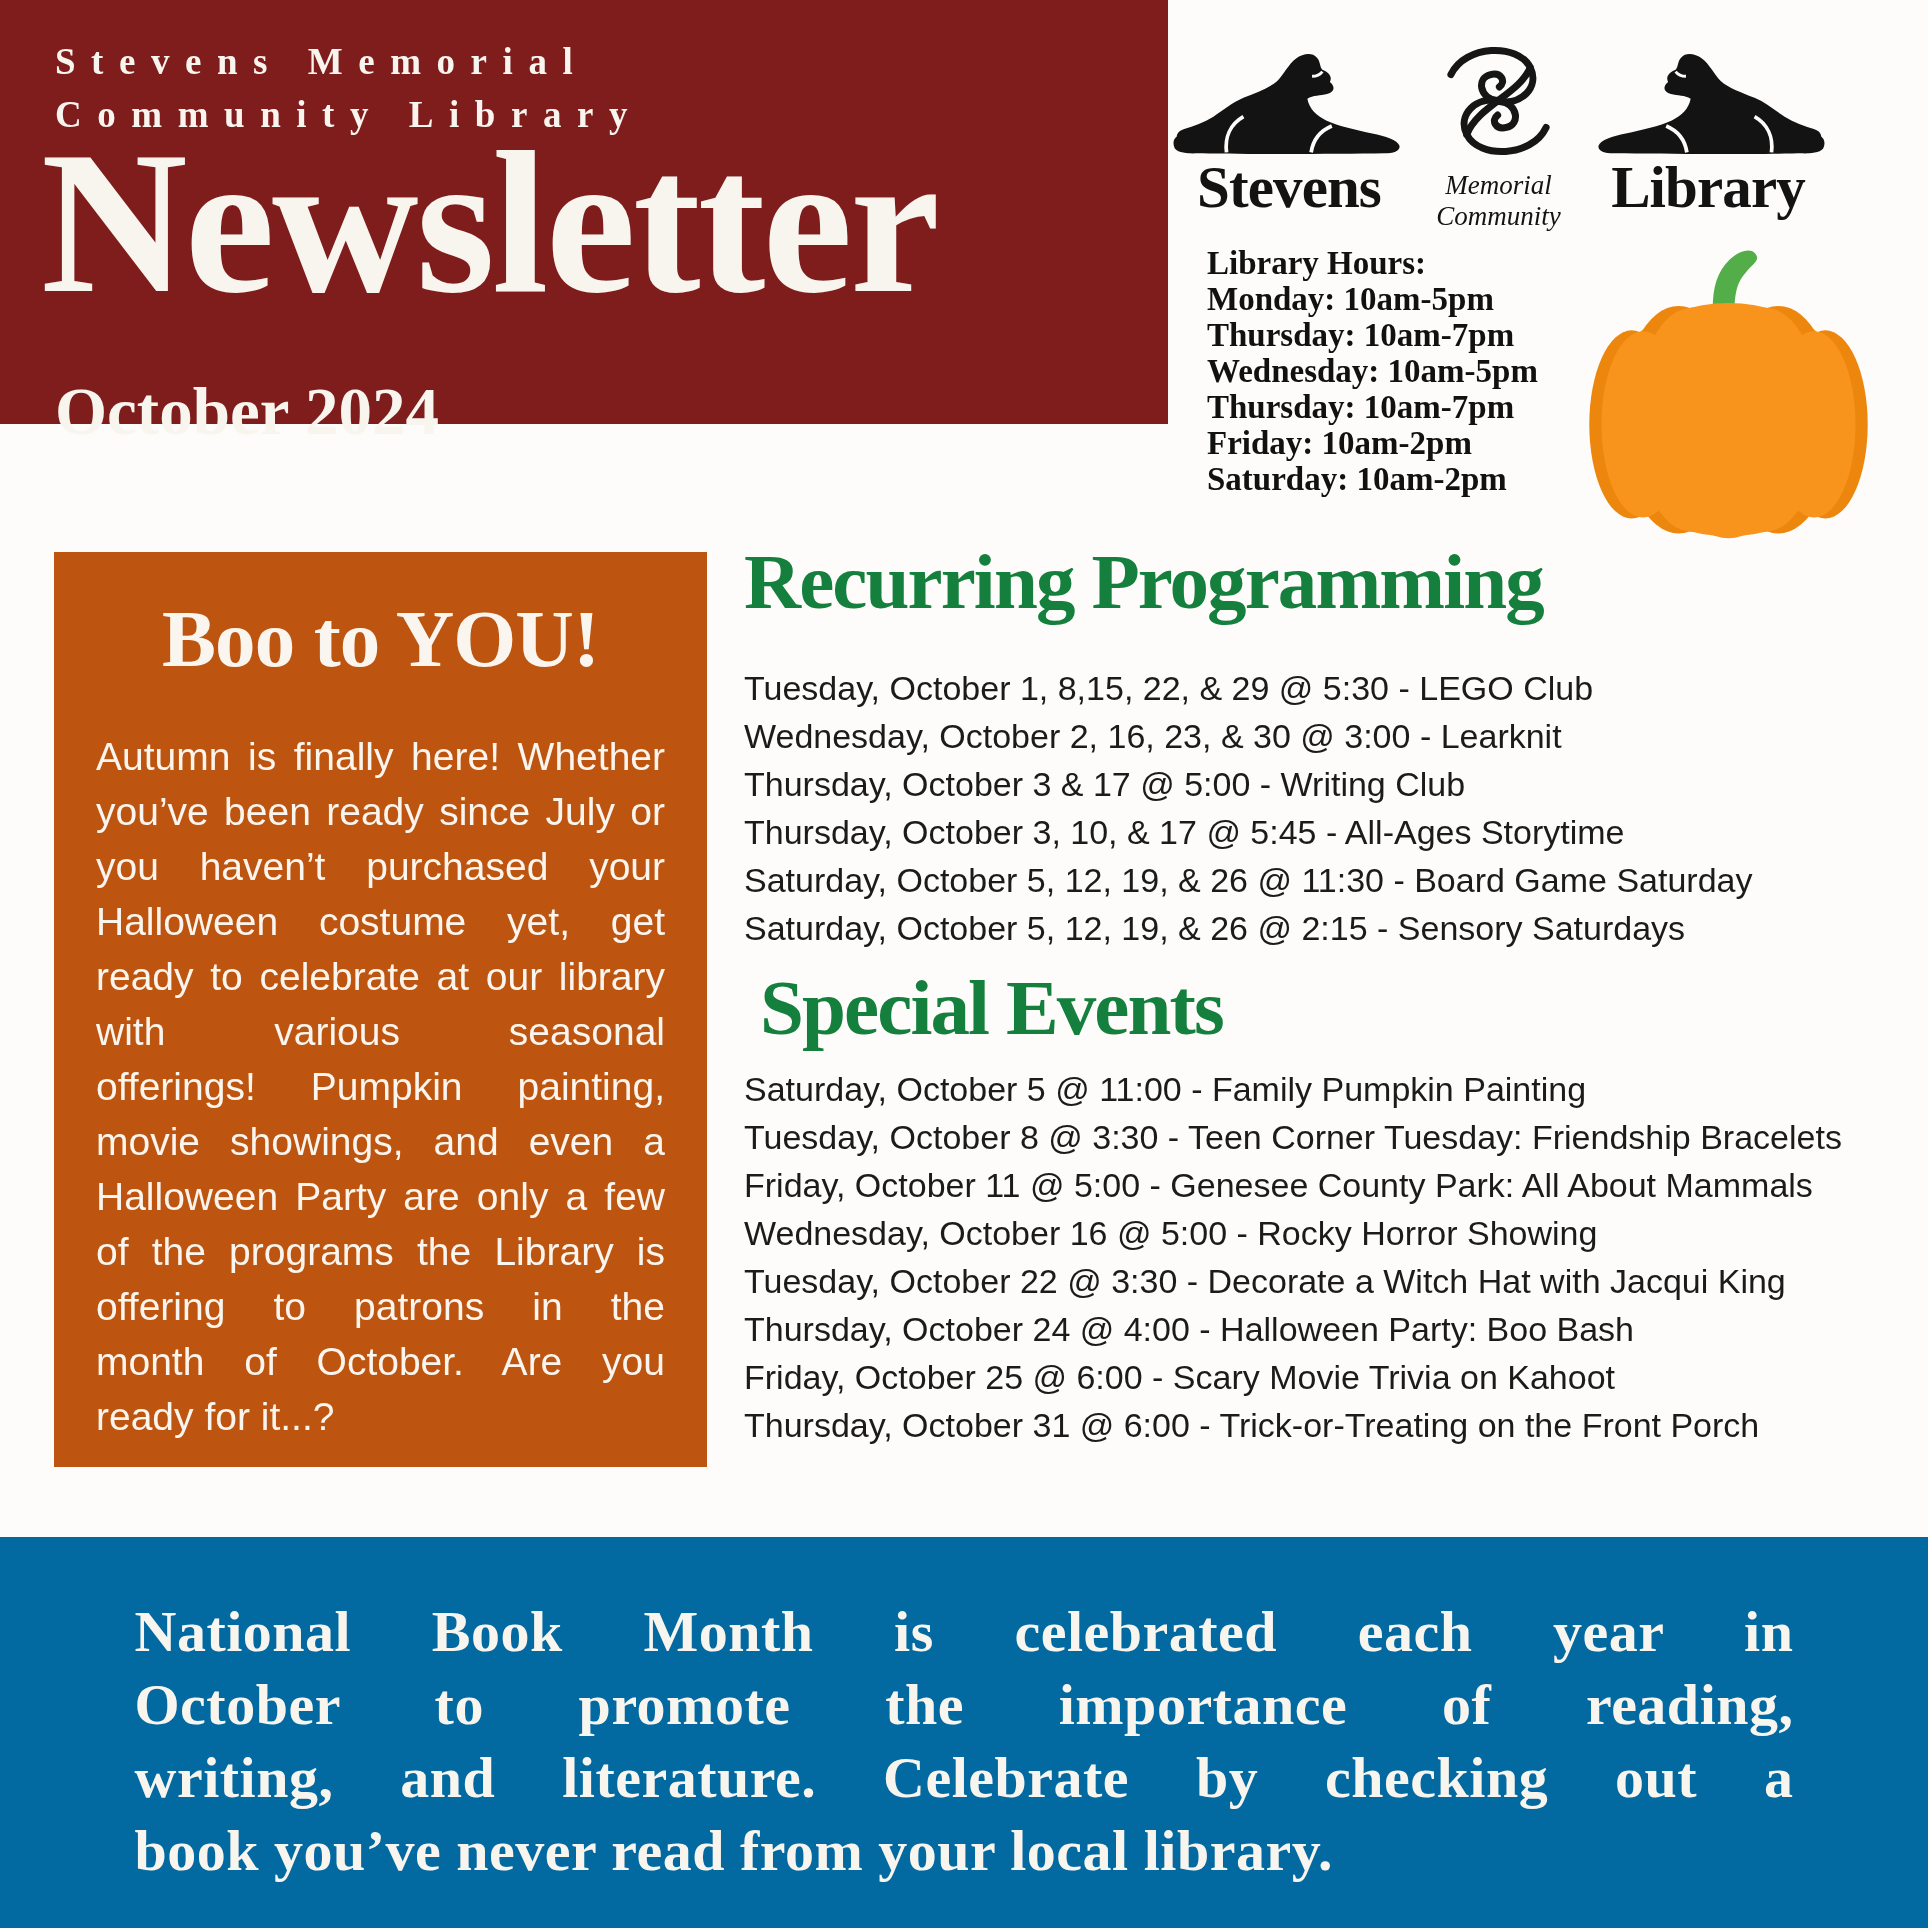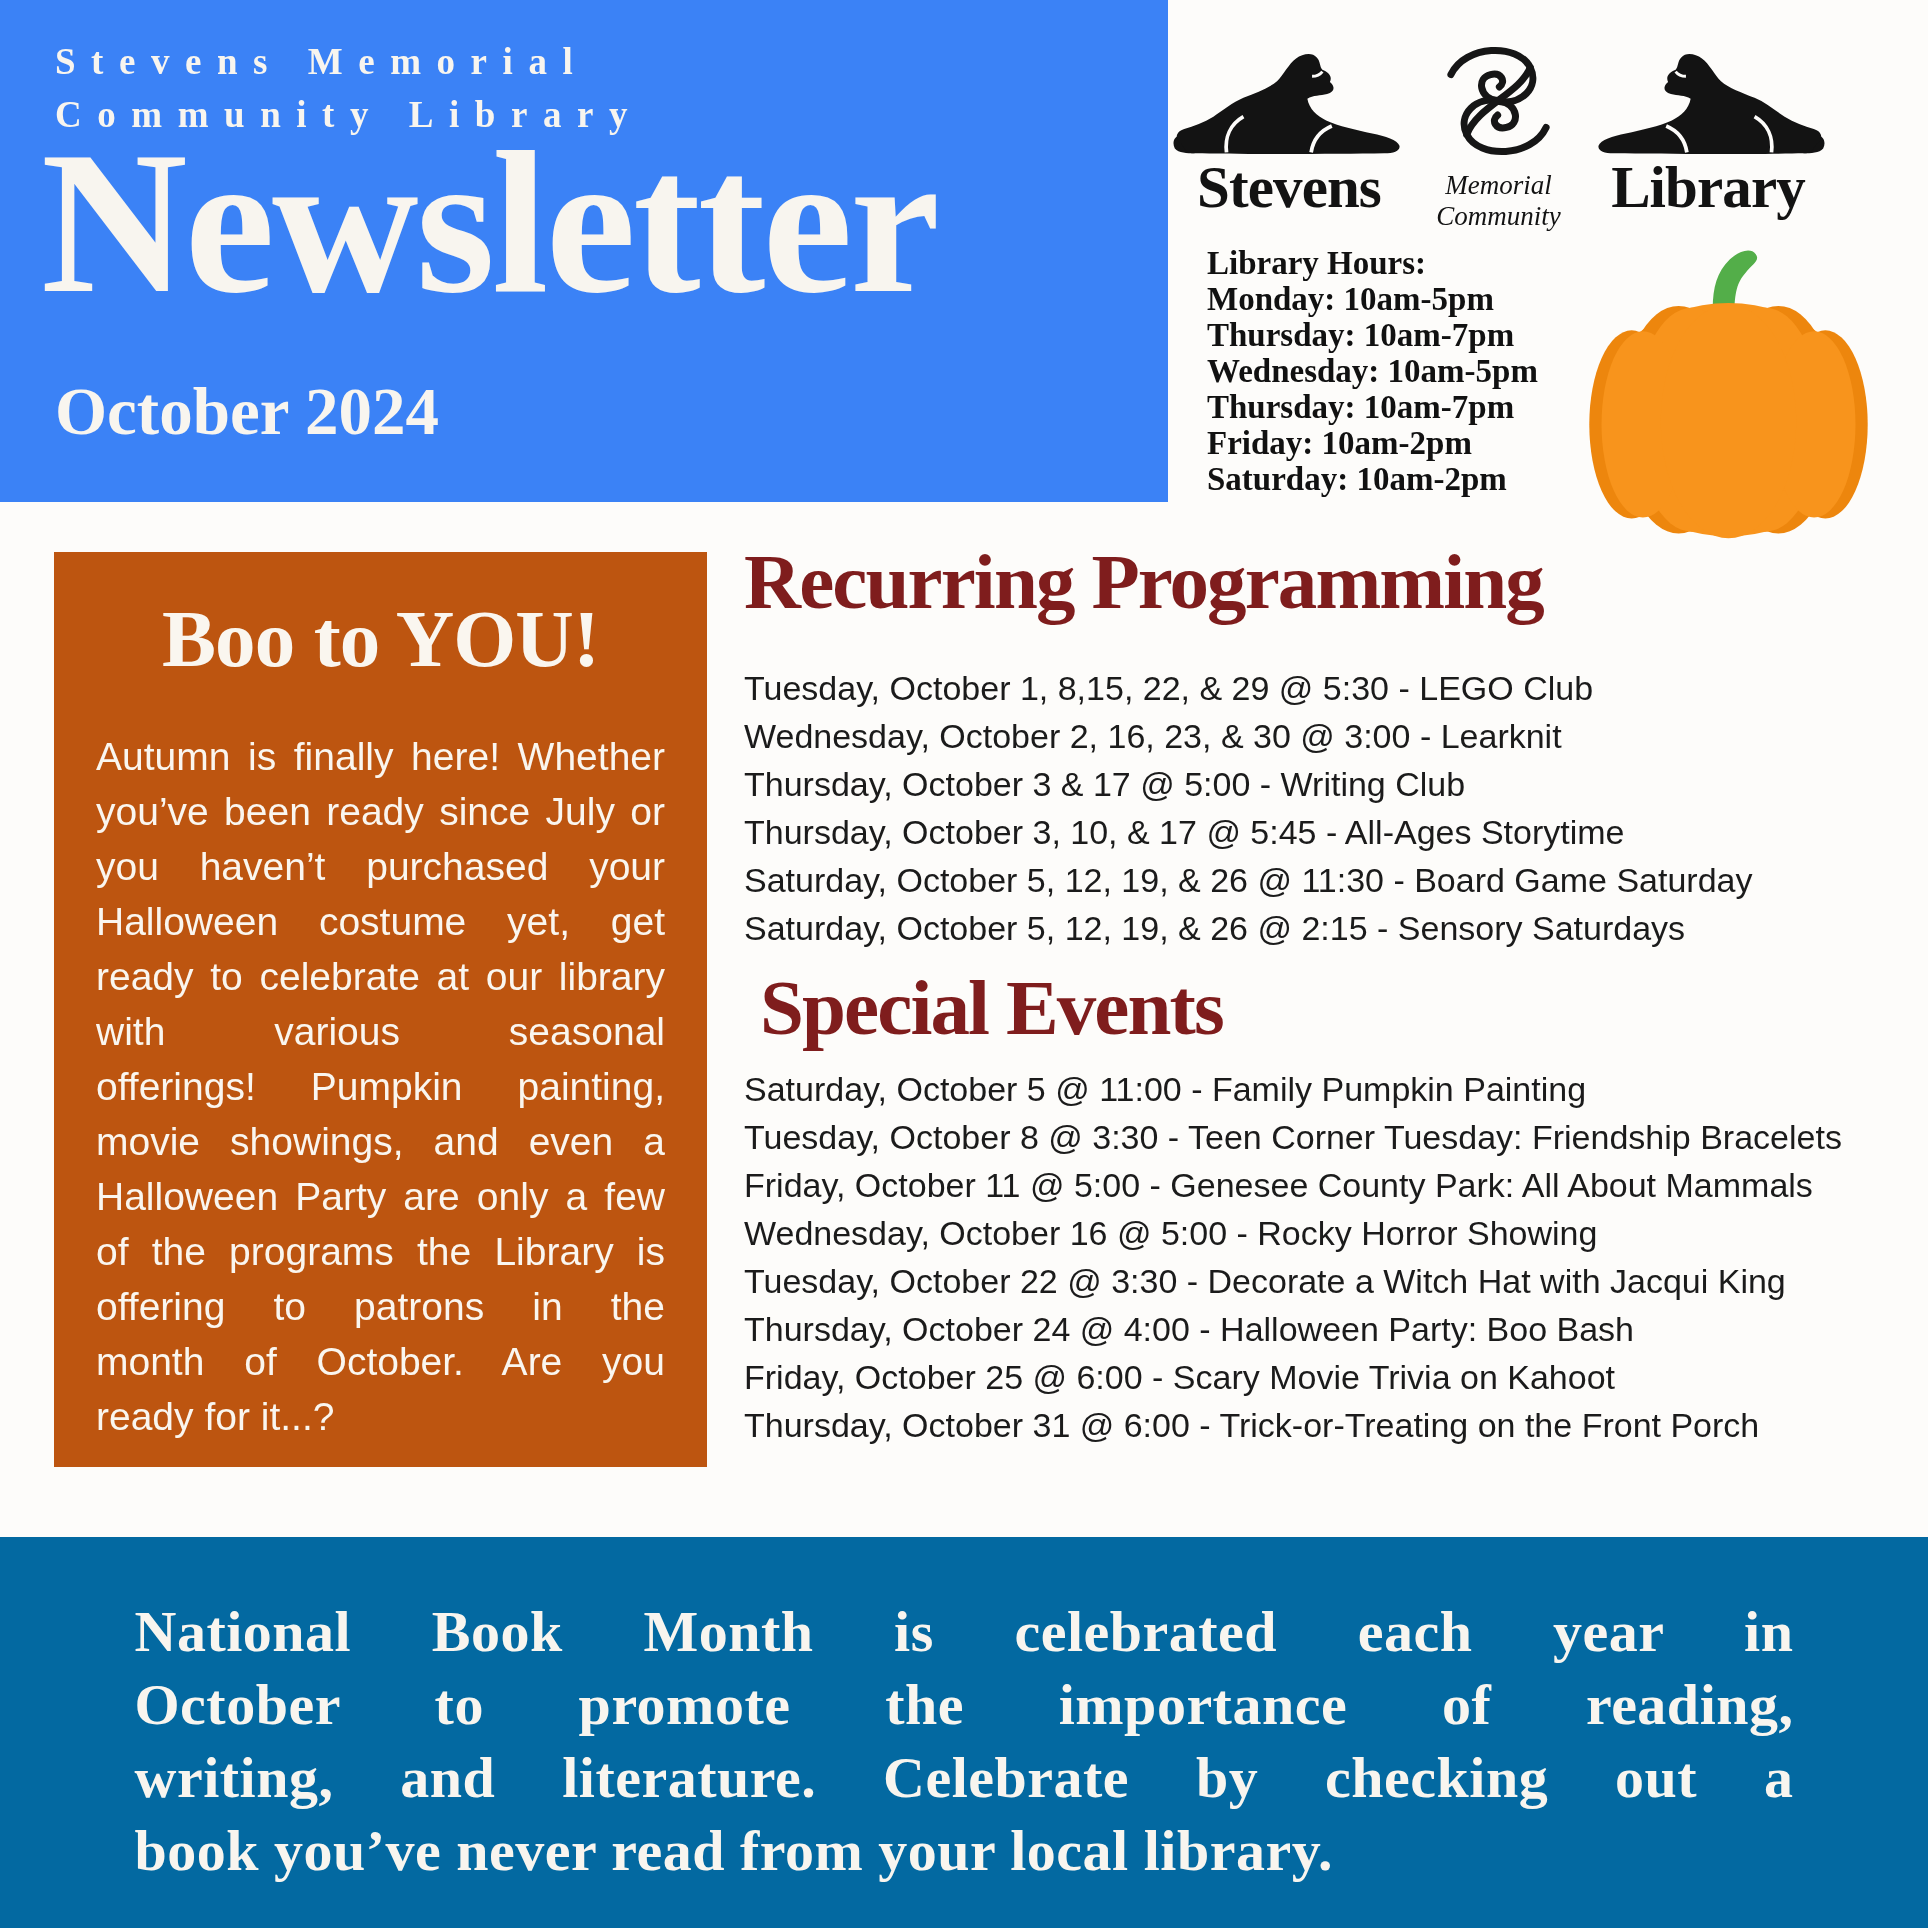--- a/index.html
+++ b/index.html
@@ -3,21 +3,21 @@
 <meta charset="utf-8">
 <style>
   html,body{margin:0;padding:0;background:#e8e8e8;}
   .page{
     position:relative;width:1928px;height:1928px;background:#fdfcfa;
     overflow:hidden;font-family:"Liberation Serif",serif;color:#1a1a1a;
   }
   .abs{position:absolute;}
 
   
-  .masthead{left:0;top:0;width:1168px;height:502px;background:#3b82f6;}
+  .masthead{left:0;top:0;width:1168px;height:424px;background:#7f1d1d;}
   .org-line{position:absolute;left:55px;font-weight:700;font-size:37px;
     letter-spacing:0.42em;color:#f8f5ef;white-space:nowrap;}
   .org-line.l1{top:40px;}
   .org-line.l2{top:93px;}
   .nl-title{position:absolute;left:41px;top:121px;font-weight:700;font-size:203px;
     letter-spacing:-2.8px;color:#f8f5ef;line-height:1;white-space:nowrap;}
   .issue-date{position:absolute;left:55px;top:373px;font-weight:700;font-size:67px;
     color:#f8f5ef;white-space:nowrap;}
 
   
@@ -41,21 +41,21 @@
     box-sizing:border-box;padding:41px 42px 0 42px;}
   .feature-title{text-align:center;font-weight:700;font-size:81px;line-height:85px;
     color:#faf6ef;margin-top:3.8px;letter-spacing:-0.9px;}
   .feature-body{margin-top:47px;font-family:"Liberation Sans",sans-serif;
     font-size:39px;line-height:55px;color:#faf6ef;}
   .jline{text-align:justify;text-align-last:justify;white-space:normal;}
   .jline.last{text-align-last:left;}
 
   
   .programs{left:744px;top:539px;width:1149px;}
-  .prog-heading{color:#7f1d1d;font-weight:700;font-size:79px;line-height:85px;
+  .prog-heading{color:#15803d;font-weight:700;font-size:79px;line-height:85px;
     letter-spacing:-1.9px;}
   .event-list{list-style:none;margin:0;padding:0;font-family:"Liberation Sans",sans-serif;
     font-size:34px;color:#1b1b1b;}
   .event-list li{line-height:48px;white-space:nowrap;}
   .event-list.recurring{margin-top:40px;}
   .prog-heading.special{margin-top:13px;margin-left:16px;}
   .event-list.special{margin-top:15px;}
 
   
   .footer{left:0;top:1537px;width:1928px;height:392px;background:#0369a1;}

